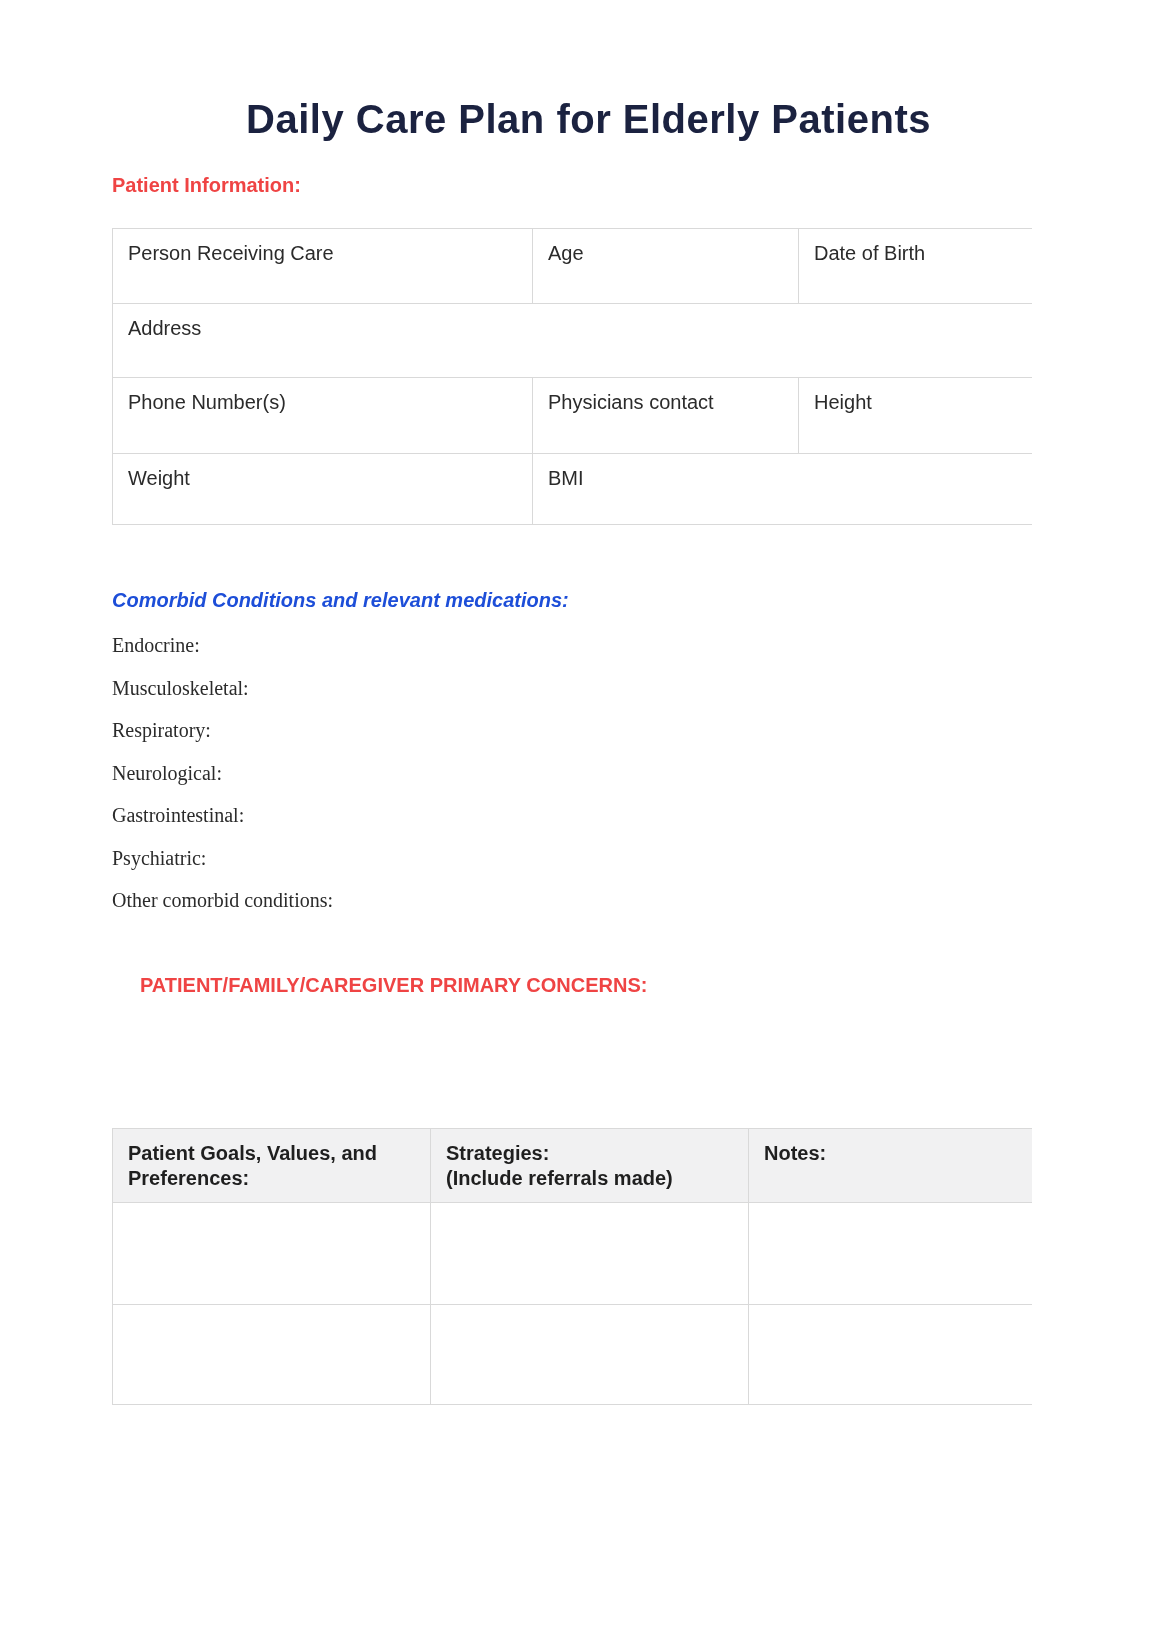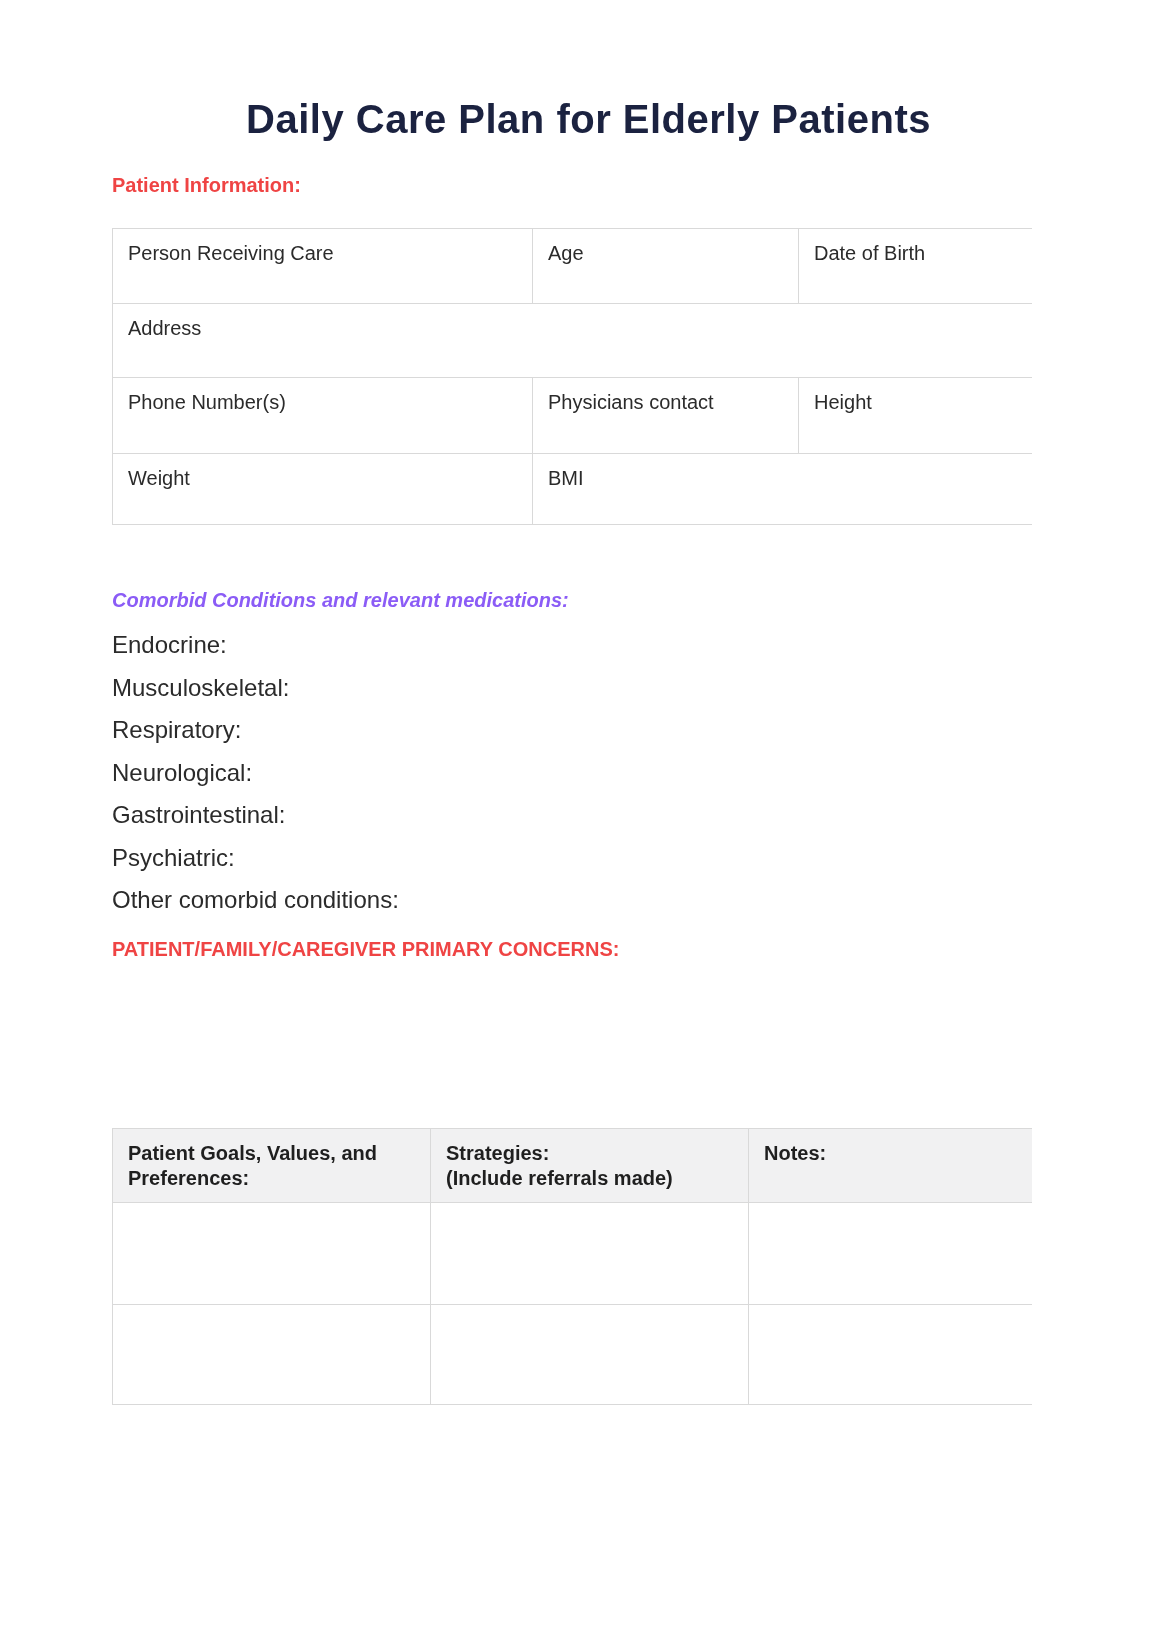--- a/index.html
+++ b/index.html
@@ -32,23 +32,23 @@
     left: 112px;
     font-size: 20px;
     line-height: 26px;
     font-weight: bold;
     color: #ef4444;
   }
   .heading-patient-info { top: 172px; }
   .heading-comorbid {
     top: 587px;
     font-style: italic;
-    color: #8b5cf6;
+    color: #1d4ed8;
   }
-  .heading-concerns { top: 936px; }
+  .heading-concerns { top: 972px; margin-left: 28px; }
 
   table.info-table, table.goals-table {
     position: absolute;
     left: 112px;
     width: 953px;
     border-collapse: collapse;
     table-layout: fixed;
   }
   table.info-table { top: 228px; }
   table.goals-table { top: 1128px; padding-left: 28px; }
@@ -78,23 +78,24 @@
   }
   .goals-table th .hline { display: block; }
 
   .comorbid-list {
     position: absolute;
     top: 624px;
     left: 112px;
     width: 953px;
   }
   .comorbid-item {
-    font-size: 24px;
+    font-size: 20px;
     line-height: 42.5px;
     color: #2b2b2b;
+    font-family: Liberation Serif, serif;
   }
 </style>
 </head>
 <body>
 
 <div class="page">
 
   <div class="doc-title">Daily Care Plan for Elderly Patients</div>
 
   <div class="section-heading heading-patient-info">Patient Information:</div>

